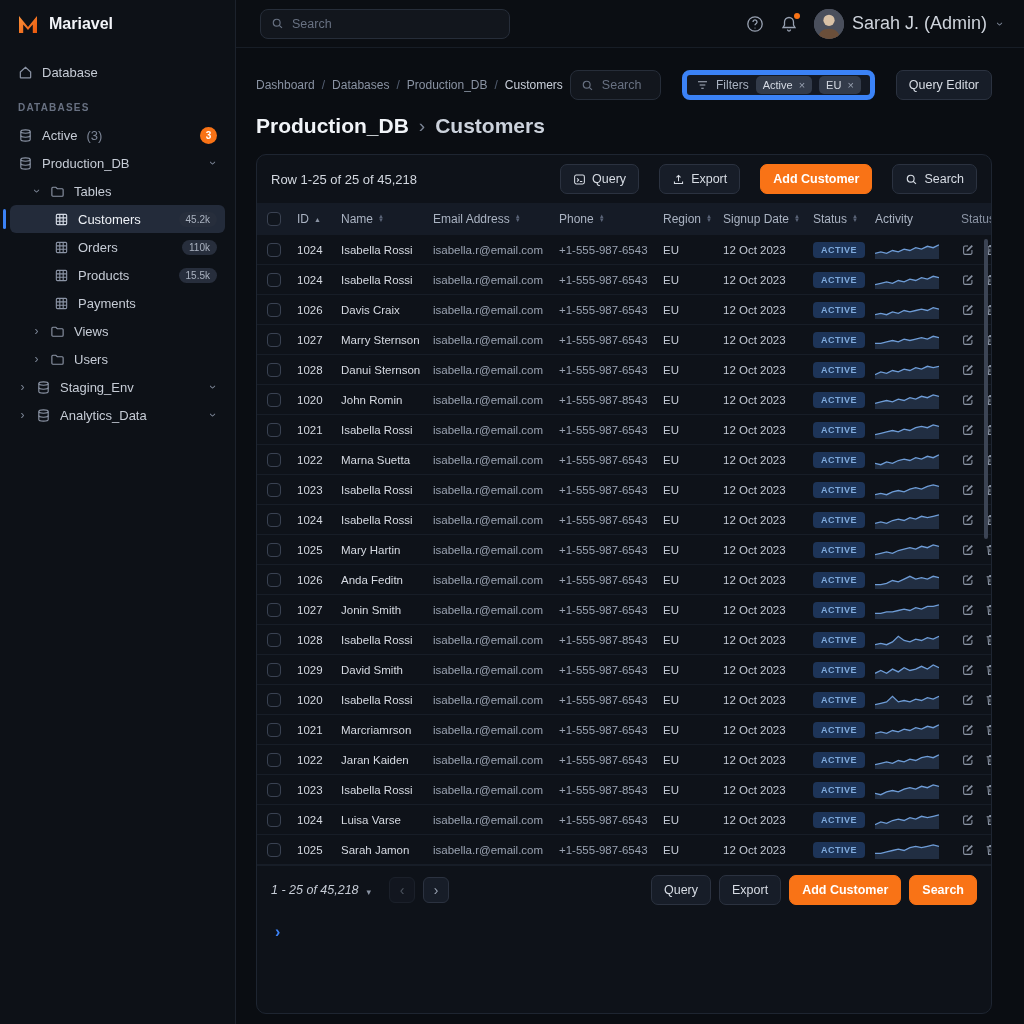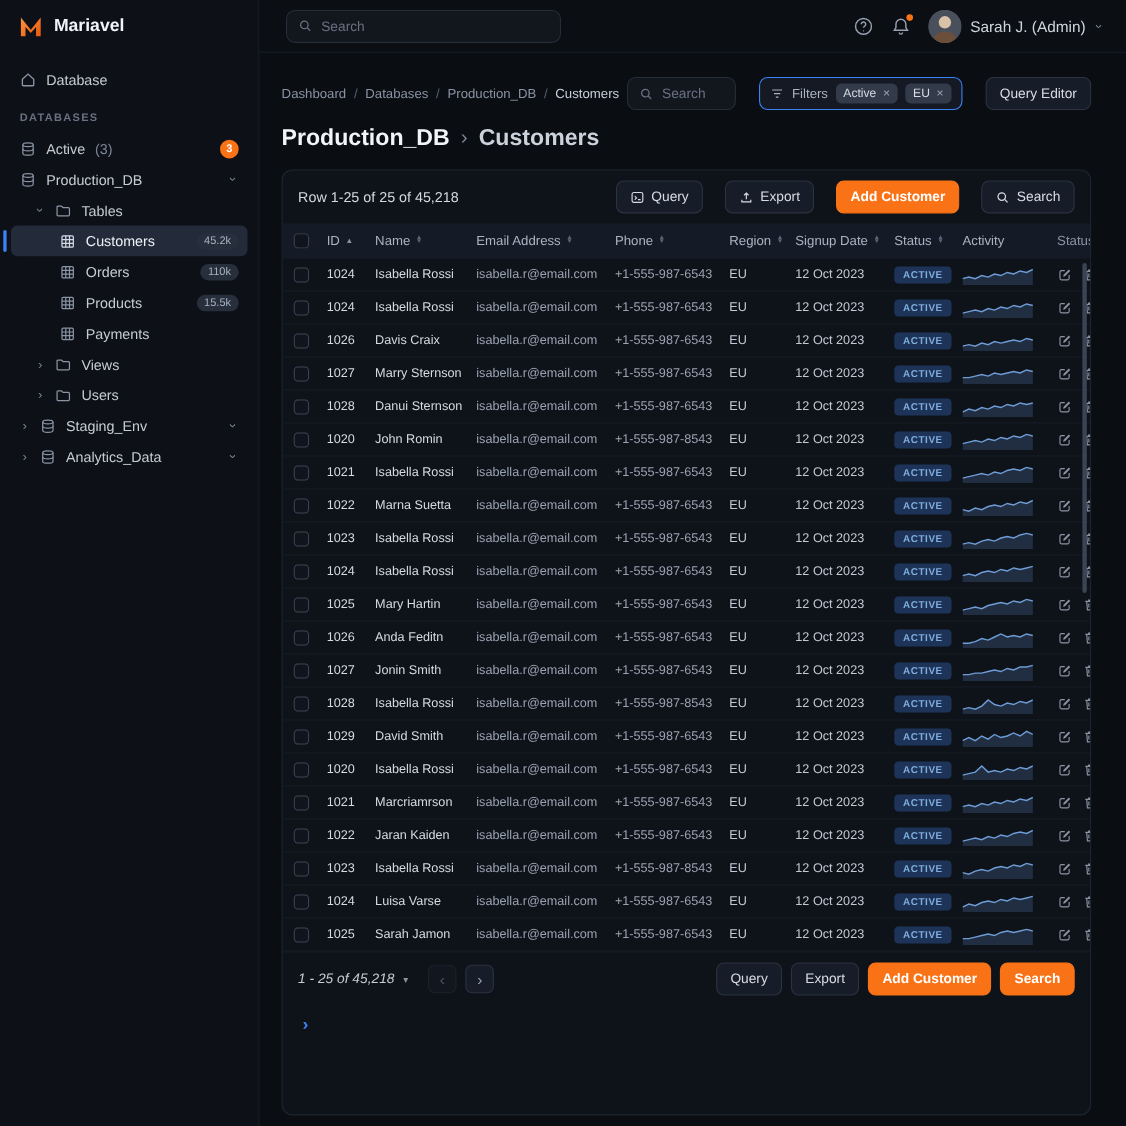--- a/index.html
+++ b/index.html
@@ -36,30 +36,30 @@
   .search-box input { background:transparent; border:none; outline:none; color:#cfd5de; font-size:12.5px; width:100%; font-family:inherit; }
   .search-box input::placeholder { color:#687182; }
   .topbar .search-box { width:250px; }
   .topbar-right { margin-left:auto; display:flex; align-items:center; gap:16px; }
   .icon-btn { color:#98a1b1; cursor:pointer; position:relative; display:flex; }
   .icon-btn svg { width:18px; height:18px; }
   .bell-dot { position:absolute; top:-2px; right:-2px; width:6px; height:6px; background:#f97316; border-radius:50%; }
   .user-chip { display:flex; align-items:center; gap:8px; cursor:pointer; }
   .avatar { width:30px; height:30px; border-radius:50%; overflow:hidden; background:#565d6b; display:flex; flex-shrink:0; }
   .avatar svg { width:100%; height:100%; }
-  .user-name { font-size:14px; color:#cfd4dc; }
+  .user-name { font-size:18px; color:#cfd4dc; }
 
   
   .content { flex:1; padding:22px 32px 0 20px; min-width:0; }
   .crumb-row { display:flex; align-items:center; font-size:12px; color:#8a93a3; gap:7px; height:30px; }
   .crumb { cursor:pointer; white-space:nowrap; }
   .crumb.last { color:#c9cfda; }
   .crumb-sep { color:#556074; }
   .crumb-row .search-box { width:178px; margin-left:auto; }
-  .filters-group { display:flex; align-items:center; gap:7px; background:#141923; border:1px solid #3b82f6; border-radius:8px; padding:0 9px; margin-left:14px; height:30px; color:#aab3c2; font-size:12px; }
+  .filters-group { display:flex; align-items:center; gap:7px; background:#141923; border:5px solid #3b82f6; border-radius:8px; padding:0 9px; margin-left:14px; height:30px; color:#aab3c2; font-size:12px; }
   .filters-group svg { width:13px; height:13px; }
   .chip { display:flex; align-items:center; gap:6px; background:#333b4a; border-radius:5px; padding:3px 7px; font-size:11px; color:#d6dbe4; cursor:pointer; }
   .chip .x { color:#98a1b1; font-size:11px; }
   .btn { height:30px; border-radius:7px; display:inline-flex; align-items:center; gap:6px; padding:0 12px; font-size:12.5px; background:#171d28; border:1px solid #2b3240; color:#d7dce4; cursor:pointer; white-space:nowrap; font-family:inherit; }
   .btn svg { width:13px; height:13px; }
   .btn.primary { background:#f97316; border-color:#f97316; color:#ffffff; font-weight:600; }
   .query-editor-btn { margin-left:14px; }
 
   .page-title { margin-top:14px; font-size:21px; font-weight:700; display:flex; gap:10px; align-items:center; }
   .page-title .db { color:#f1f4f8; }

